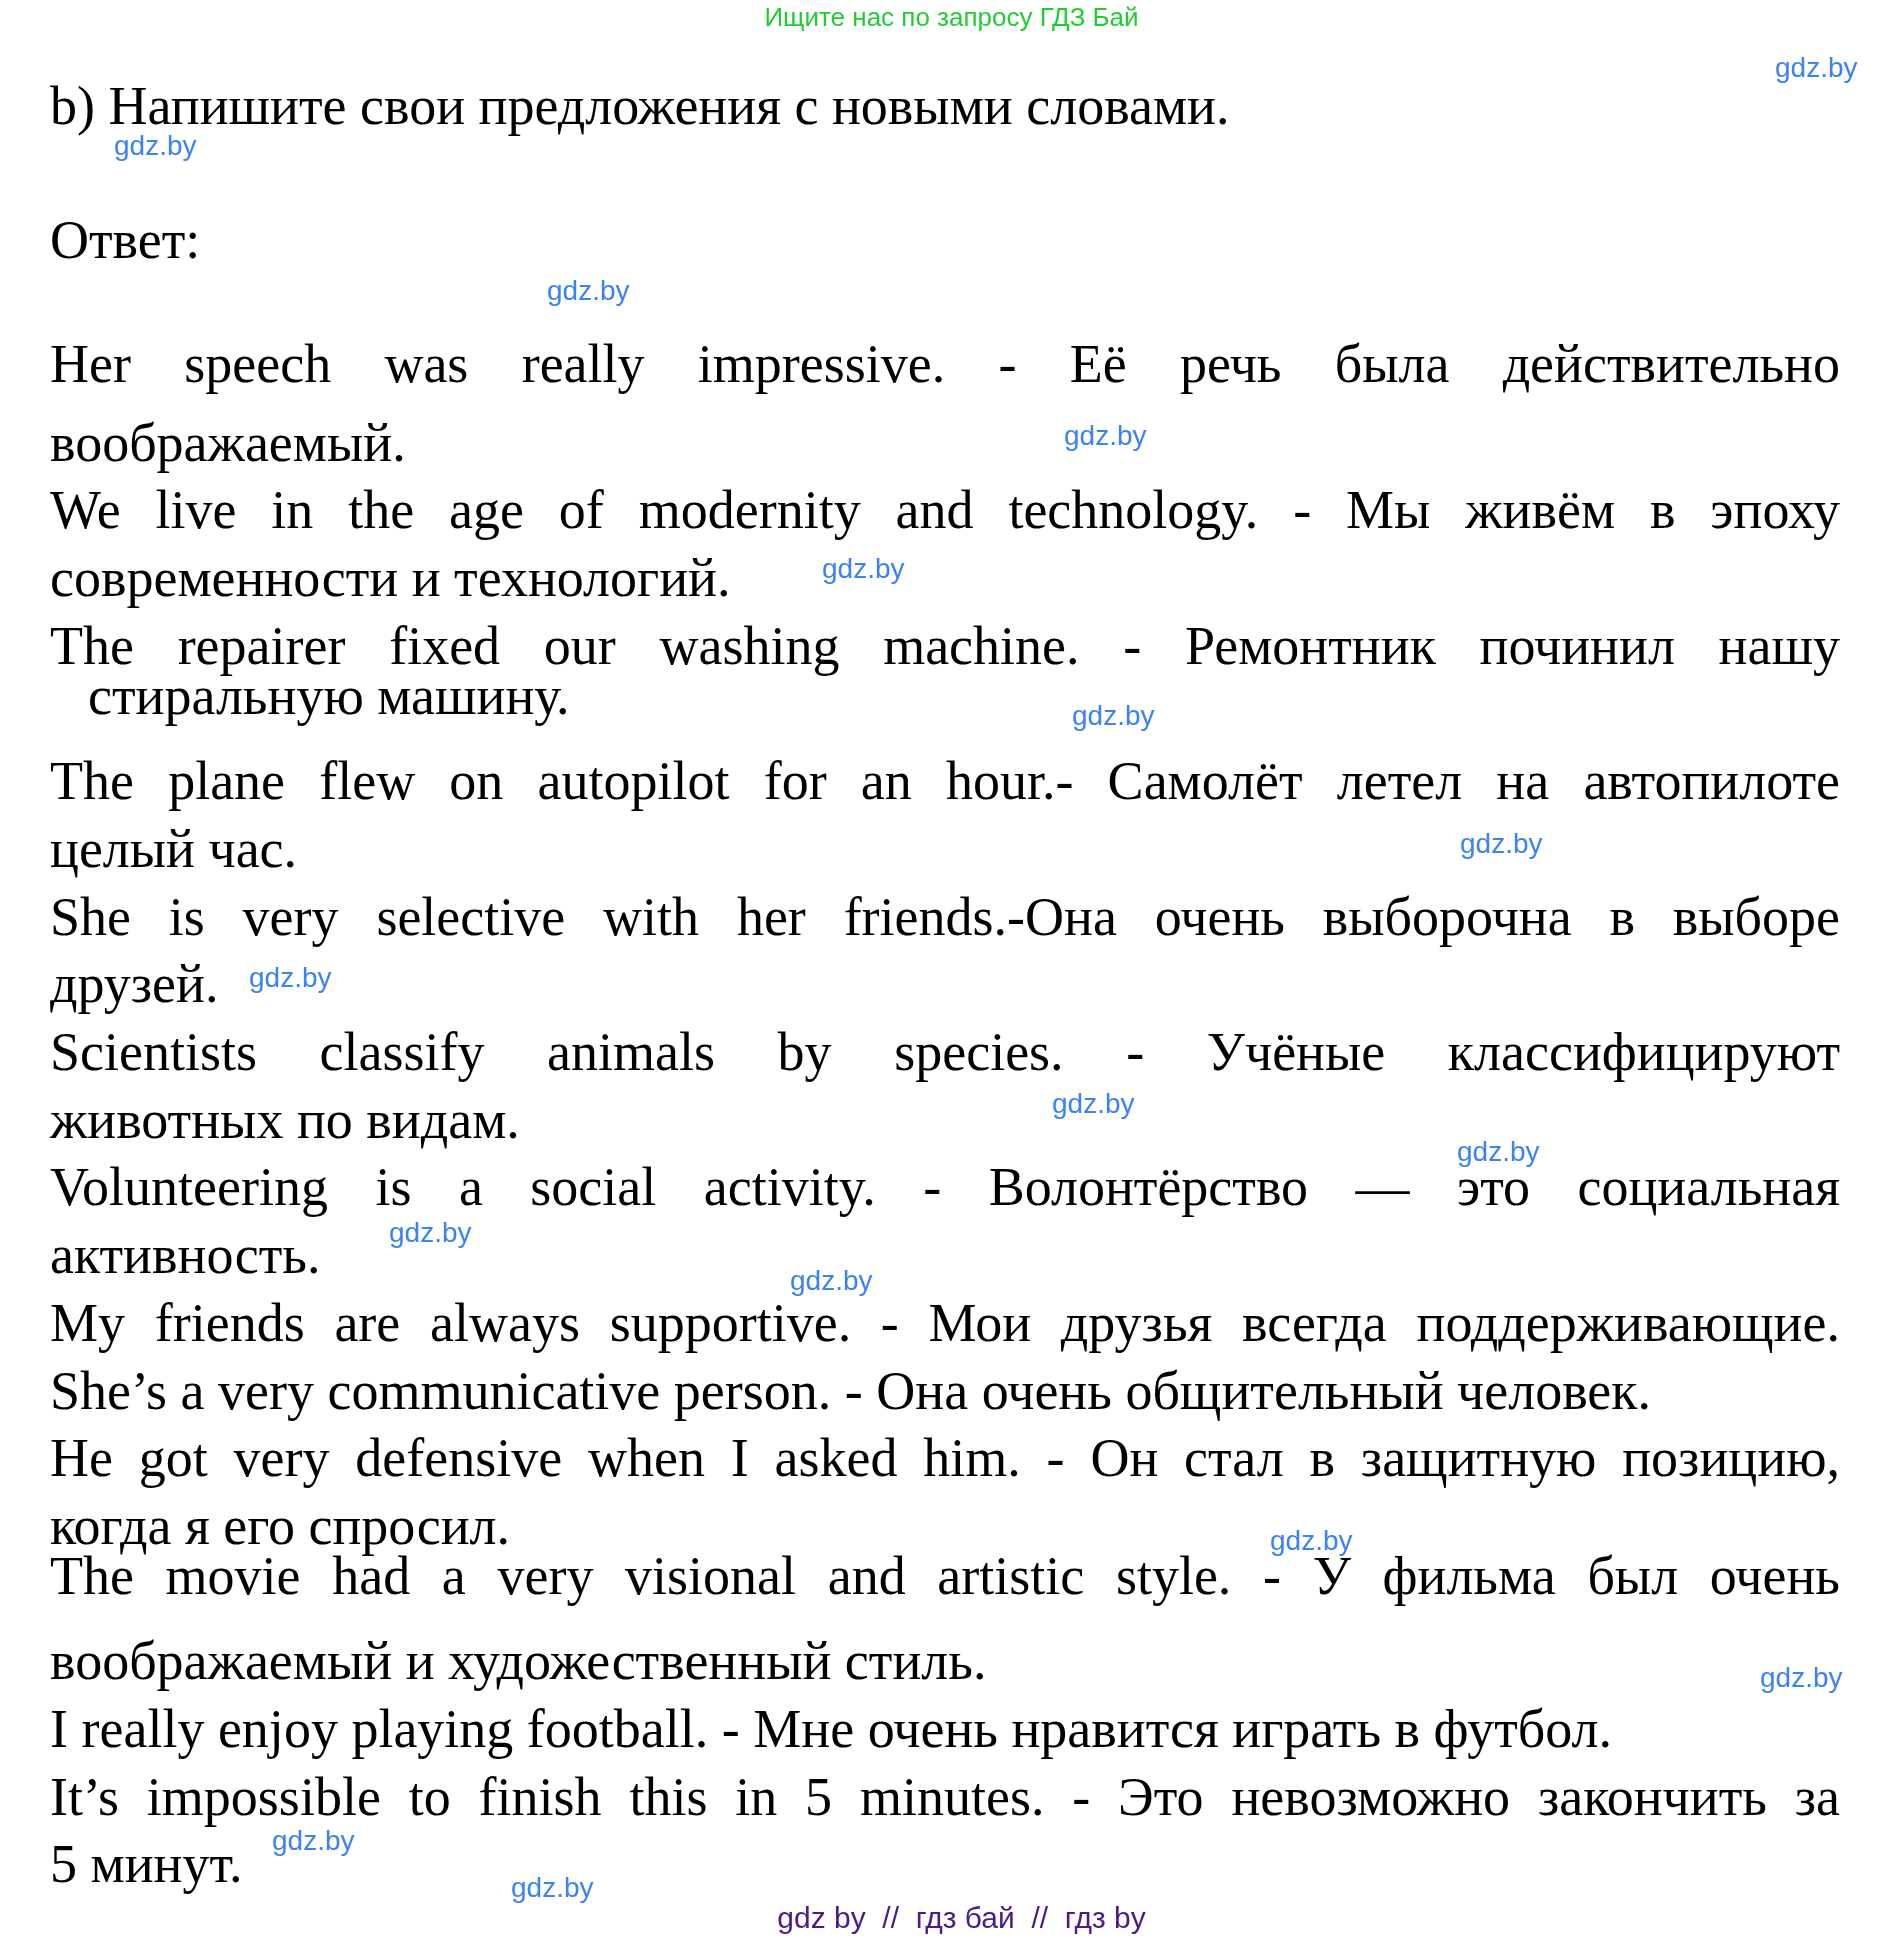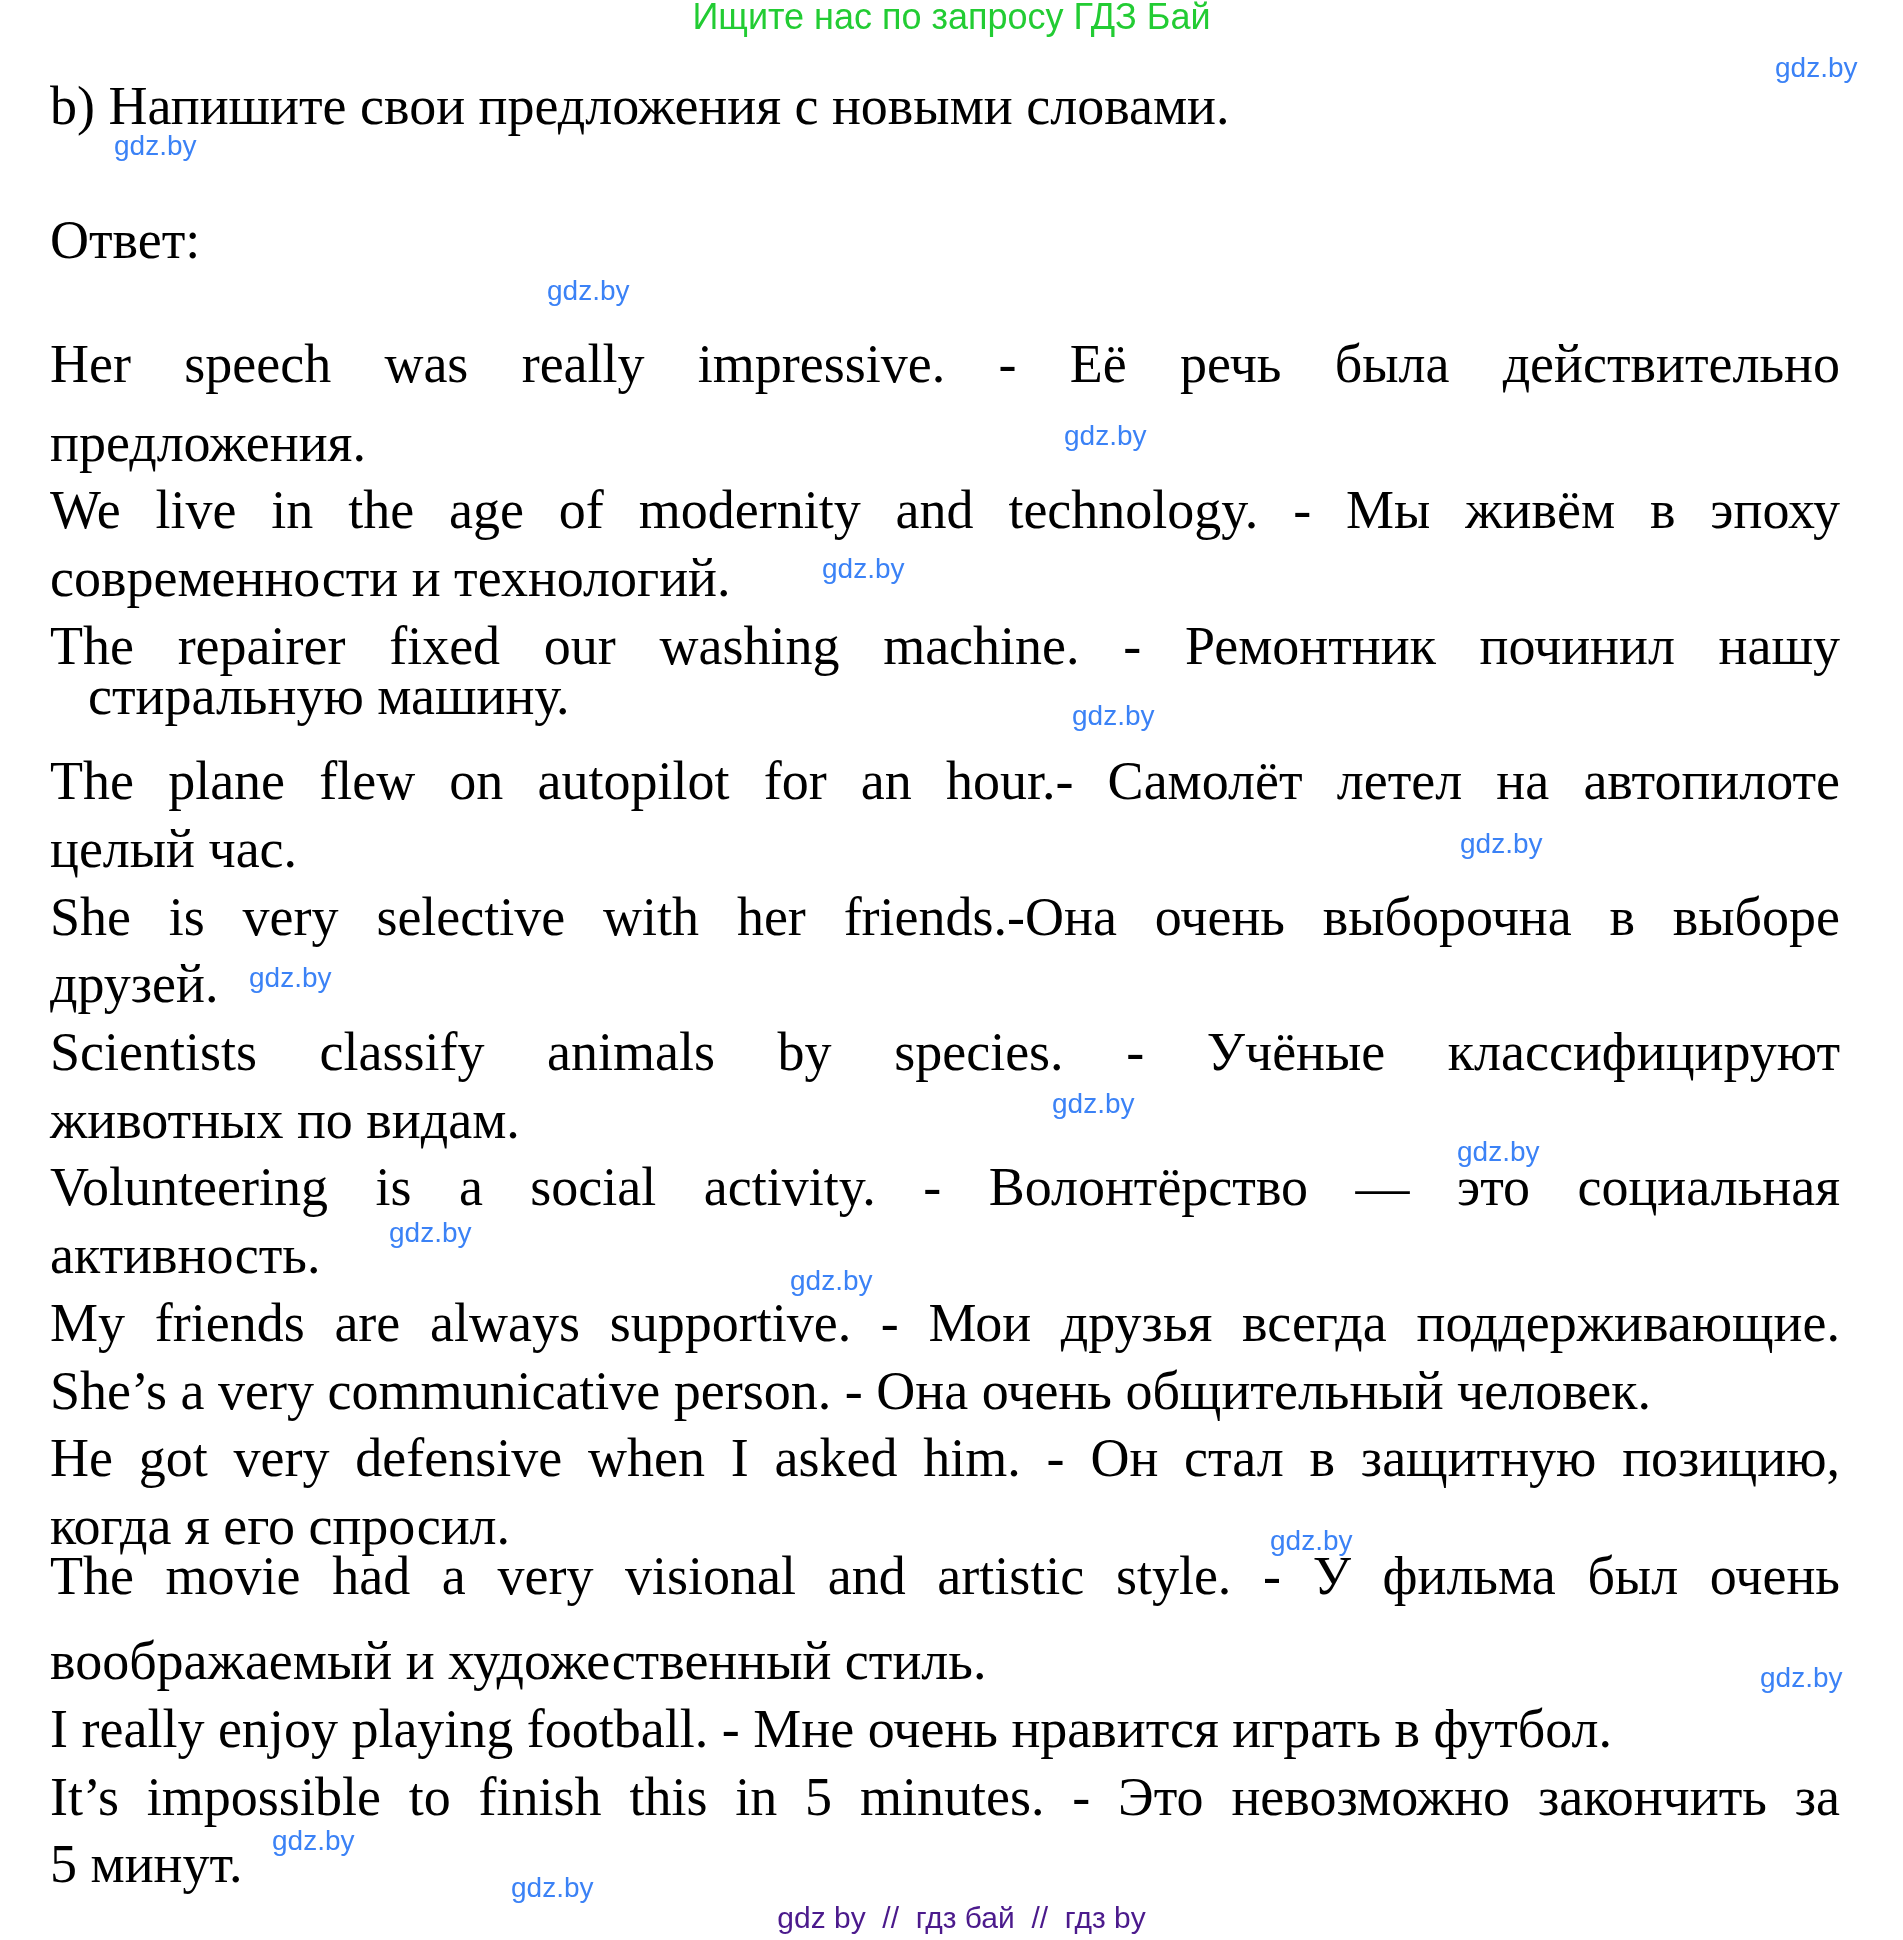--- a/index.html
+++ b/index.html
@@ -1,38 +1,38 @@
 <!DOCTYPE html>
 <html><head>
 <meta charset="utf-8">
 <style>
   html, body { margin:0; padding:0; background:#ffffff; }
   body { width:1903px; height:1940px; position:relative; overflow:hidden; }
   .banner { position:absolute; left:0; width:1903px; top:0; height:36px; text-align:center;
-    font-family:"Liberation Sans", sans-serif; font-size:36px; line-height:34px; color:#22cc33; }
+    font-family:"Liberation Sans", sans-serif; font-size:26px; line-height:34px; color:#22cc33; }
   .footer { position:absolute; left:4px; width:1903px; top:1898px; height:40px; text-align:center;
     font-family:"Liberation Sans", sans-serif; font-size:30px; line-height:40px; color:#4b1a8c; white-space:pre;padding-left:6px; }
   .serif { font-family:"Liberation Serif", serif; color:#000; }
   .heading { position:absolute; left:50px; top:74px; font-size:54px; line-height:64px; white-space:nowrap; }
   .answer { position:absolute; left:50px; top:208px; font-size:54px; line-height:64px; }
   .line { position:absolute; left:50px; width:1790px; font-size:54px; line-height:64px; height:64px; white-space:nowrap; }
   .line.j { text-align:justify; text-align-last:justify; }
   .wm { position:absolute; font-family:"Liberation Sans", sans-serif; font-size:28px; line-height:32px; color:#3b82f6; white-space:nowrap; }
 </style>
 </head>
 <body>
 
 <div class="banner">Ищите нас по запросу ГДЗ Бай</div>
 
 <div class="serif heading">b) Напишите свои предложения с новыми словами.</div>
 <div class="serif answer">Ответ:</div>
 
 <div id="lines">
     <div class="serif line j" style="top: 332px;">Her speech was really impressive. - Её речь была действительно</div>
-    <div class="serif line" style="top: 410.7px;">предложения.</div>
+    <div class="serif line" style="top: 410.7px;">воображаемый.</div>
     <div class="serif line j" style="top: 478.4px;">We live in the age of modernity and technology. - Мы живём в эпоху</div>
     <div class="serif line" style="top: 546.1px;">современности и технологий.</div>
     <div class="serif line j" style="top: 613.8px;">The repairer fixed our washing machine. - Ремонтник починил нашу</div>
     <div class="serif line" style="top: 664px; margin-left: 38px;">стиральную машину.</div>
     <div class="serif line j" style="top: 749.2px;">The plane flew on autopilot for an hour.- Самолёт летел на автопилоте</div>
     <div class="serif line" style="top: 816.9px;">целый час.</div>
     <div class="serif line j" style="top: 884.6px;">She is very selective with her friends.-Она очень выборочна в выборе</div>
     <div class="serif line" style="top: 952.3px;">друзей.</div>
     <div class="serif line j" style="top: 1020px;">Scientists classify animals by species. - Учёные классифицируют</div>
     <div class="serif line" style="top: 1087.7px;">животных по видам.</div>

